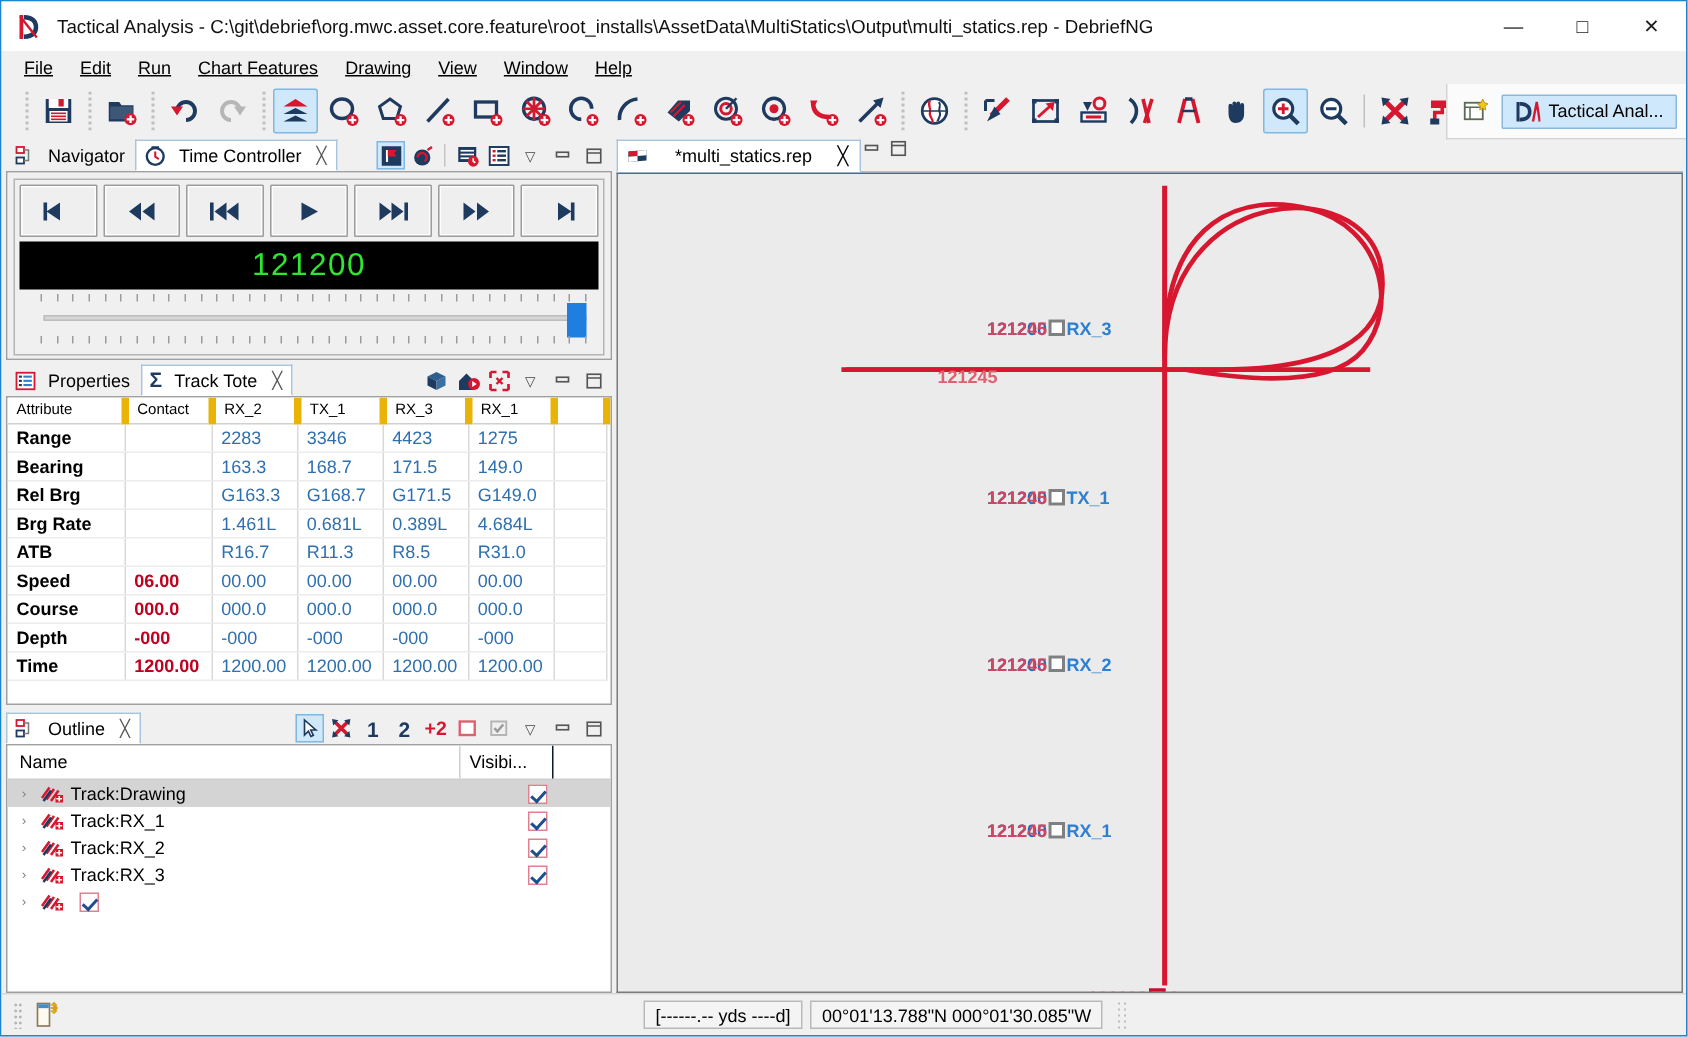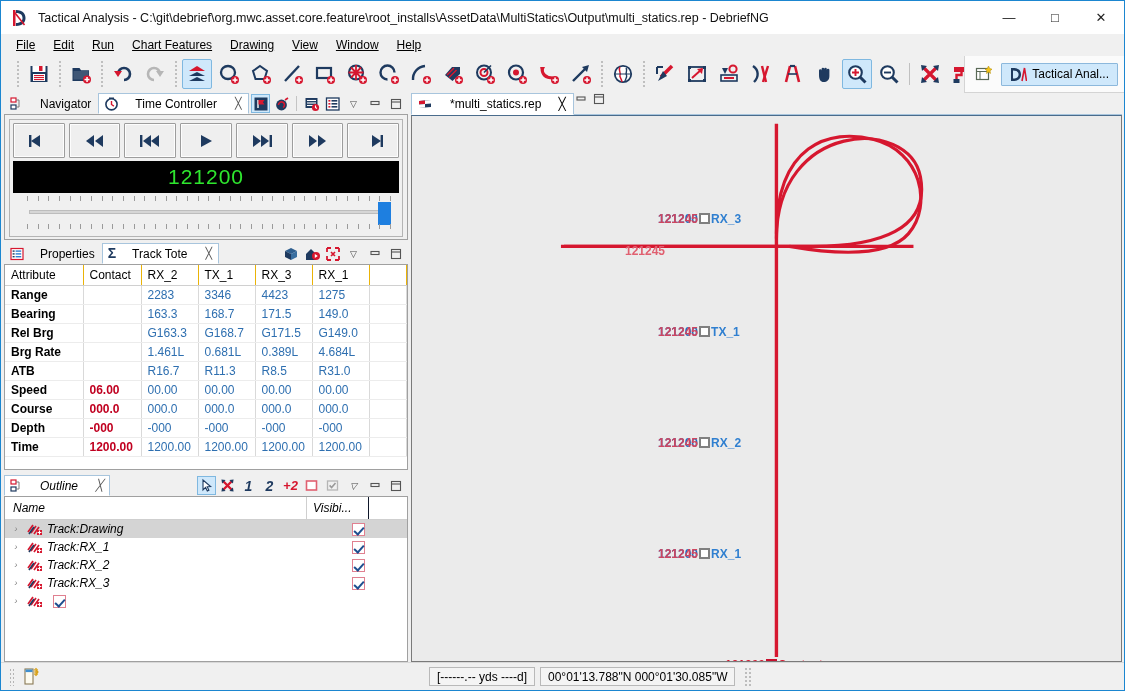--- a/index.html
+++ b/index.html
@@ -82,21 +82,21 @@
   .right-col{flex:1 1 auto;display:flex;flex-direction:column;min-height:0;margin-left:3px;}
 
   
   .view{
     display:flex;flex-direction:column;background:#f0f0f0;min-height:0;
   }
   .view-tabs{
     height:22px;flex:0 0 22px;display:flex;align-items:flex-end;position:relative;
   }
   .vtab{
-    height:21px;display:flex;align-items:center;gap:16px;padding:0 6px 0 5px;
+    height:21px;display:flex;align-items:center;gap:8px;padding:0 6px 0 5px;
     font-size:12px;color:#000;background:#f0f0f0;border:1px solid transparent;
     border-bottom:none;box-sizing:border-box;
   }
   .vtab.sel{background:#fff;border-color:#a8c5dd;border-bottom:1px solid #fff;}
   .vtab .tclose{font-size:11px;color:#555;margin-left:2px;}
   .vtoolbar{
     margin-left:auto;display:flex;align-items:center;gap:2px;padding-right:3px;height:21px;
   }
   .vt-btn{width:19px;height:19px;display:flex;align-items:center;justify-content:center;
     border:1px solid transparent;box-sizing:border-box;}
@@ -127,22 +127,22 @@
     position:absolute;left:16px;right:8px;top:16px;height:4px;background:#d6d6d6;
     border:1px solid #bdbdbd;box-sizing:border-box;
   }
   .tc-thumb{
     position:absolute;right:8px;top:8px;width:13px;height:23px;background:#1e7fe0;
   }
 
   
   table.tote{border-collapse:collapse;width:100%;font-size:12px;table-layout:fixed;}
   table.tote th{
-    font-weight:normal;text-align:left;padding:3px 6px;border-right:1px solid #eab308;
-    border-bottom:1px solid #d0d0d0;background:#fff;color:#000;font-size:12px;
+    font-weight:normal;text-align:left;padding:3px 6px;border-right:5px solid #eab308;
+    border-bottom:1px solid #d0d0d0;background:#fff;color:#000;font-size:10px;
   }
   table.tote td{
     padding:2px 6px;border-right:1px solid #d9d9d9;border-bottom:1px solid #ececec;
     white-space:nowrap;overflow:hidden;
   }
   td.attr{font-weight:bold;color:#000;}
   td.contact{color:#c00020;font-weight:bold;}
   td.num{color:#2e6fb0;}
   .col-attr{width:78px;}
   .col-contact{width:58px;}
@@ -897,21 +897,21 @@
                   <td class="num">1200.00</td>
                   <td class="num">1200.00</td>
                   <td class="num">1200.00</td>
                   <td></td>
                 </tr>
             </tbody>
           </table>
         </div>
       </div>
 
-      <div class="view" style="flex:1 1 auto;margin-top:4px;min-height:0;font-style:italic;">
+      <div class="view" style="flex:1 1 auto;margin-top:4px;min-height:0;">
         <div class="view-tabs">
           <div class="vtab sel">
             <span>
               <svg width="14" height="14" viewBox="0 0 14 14" style="display:block">
                 <rect x="1" y="1" width="5" height="4" stroke="#d6172f" stroke-width="1.2" fill="#fff"></rect>
                 <rect x="1" y="8" width="5" height="4" stroke="#1e3a5f" stroke-width="1.2" fill="#fff"></rect>
                 <path d="M6 3 h3 v7 h-3" stroke="#7a7a7a" stroke-width="1" fill="none"></path>
               </svg>
             </span>
             <span>Outline</span>

